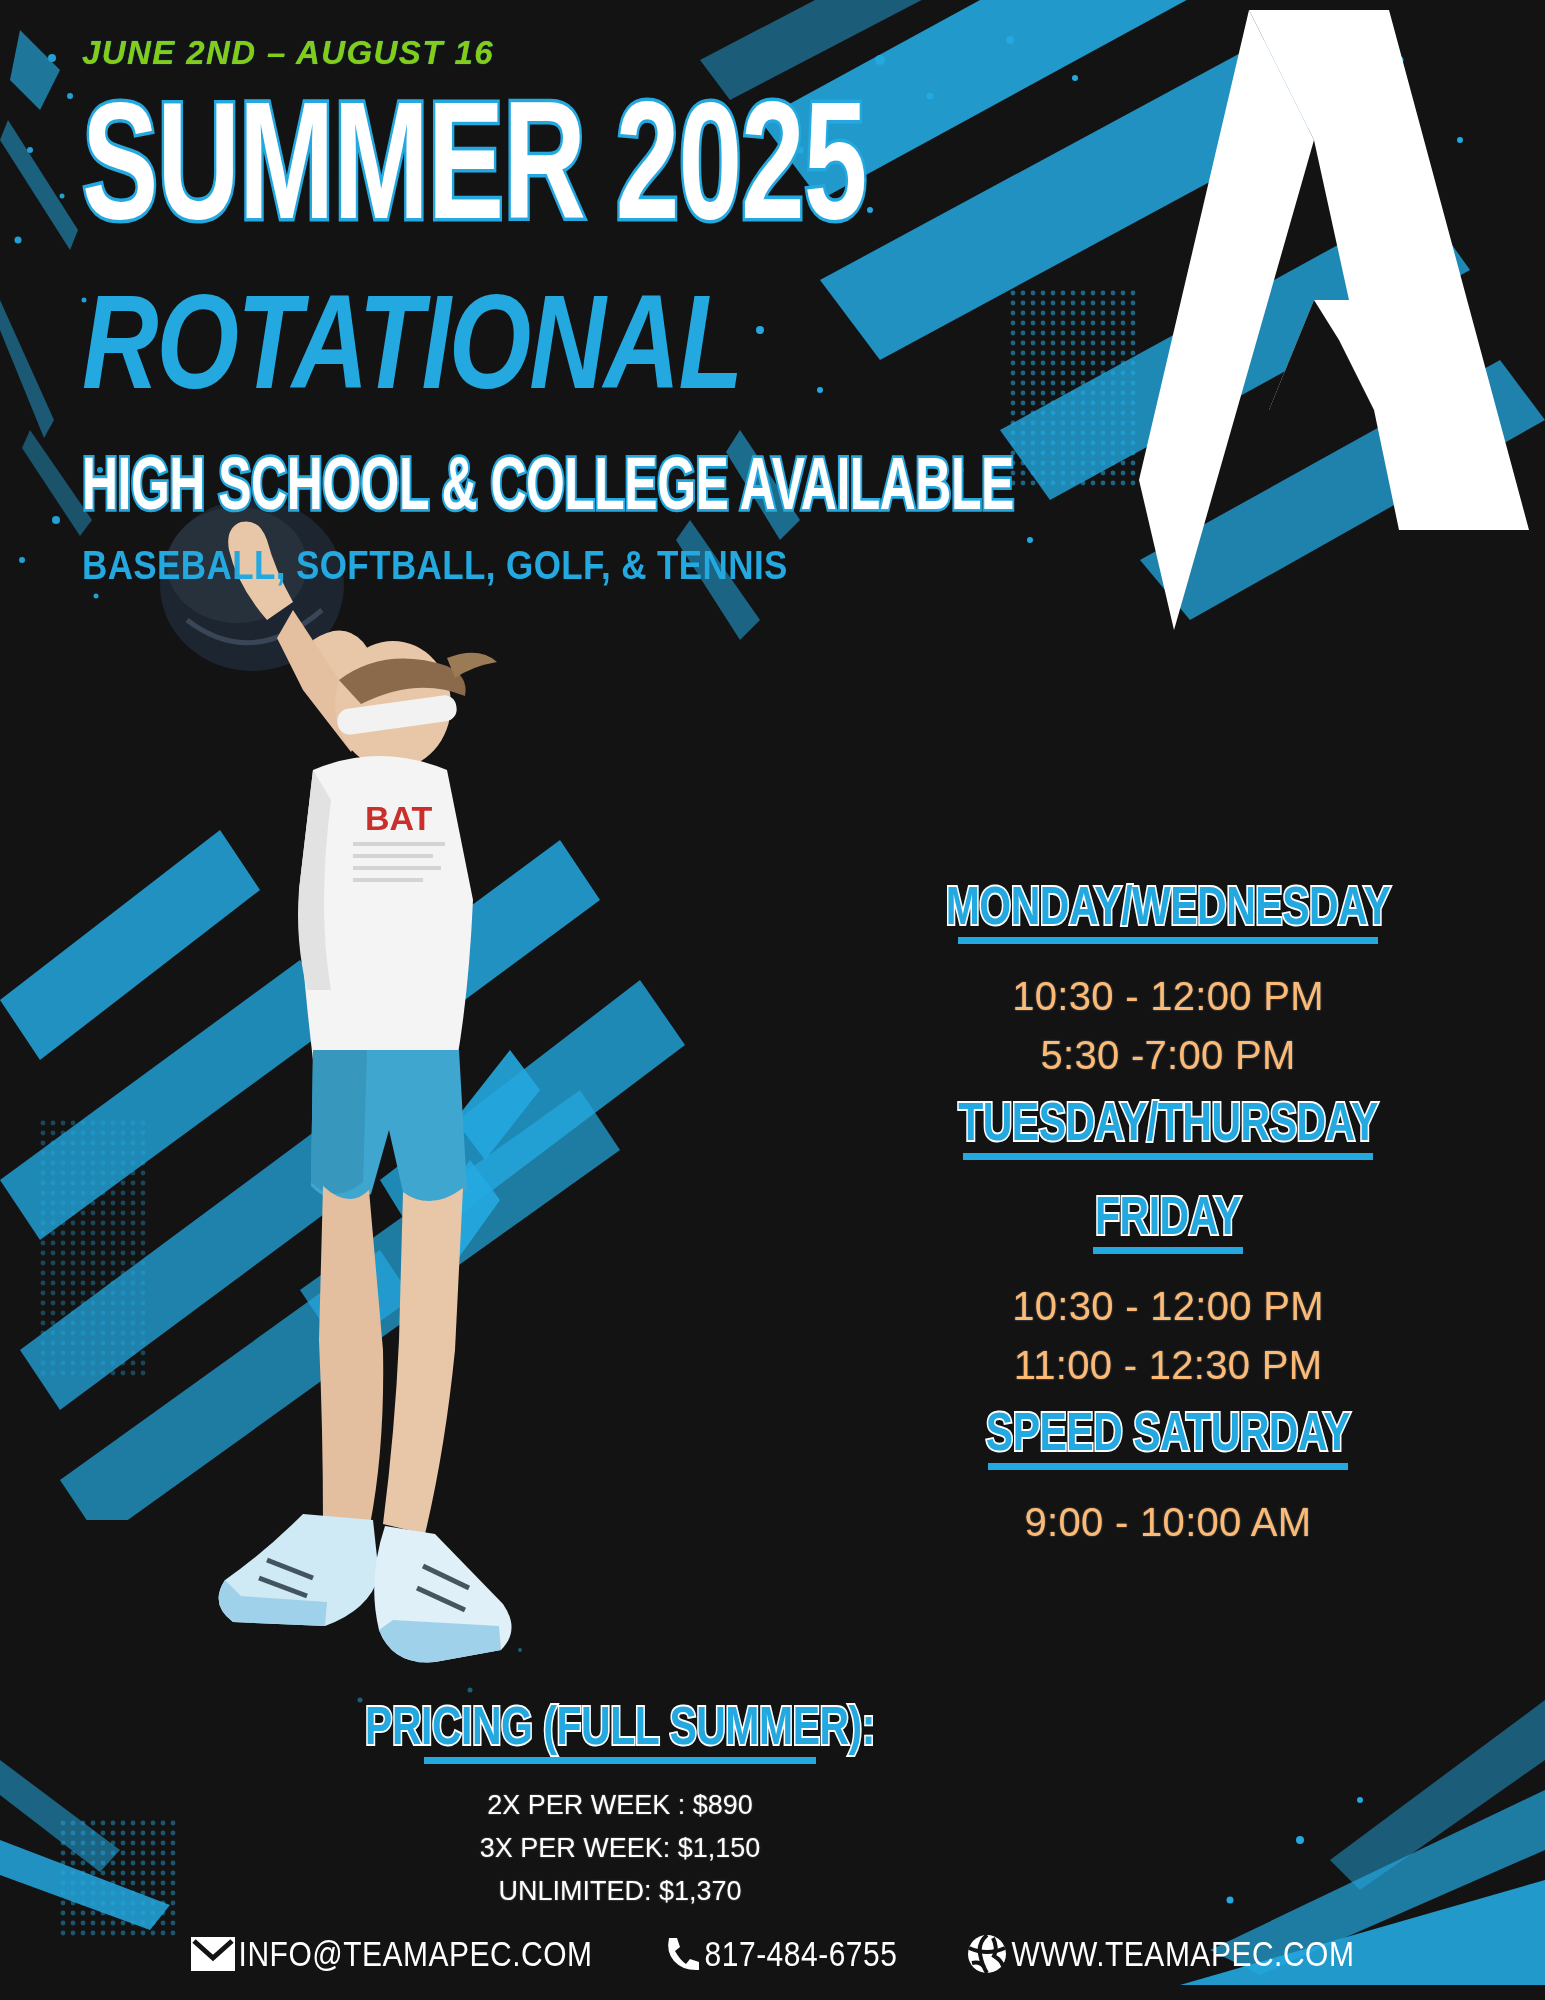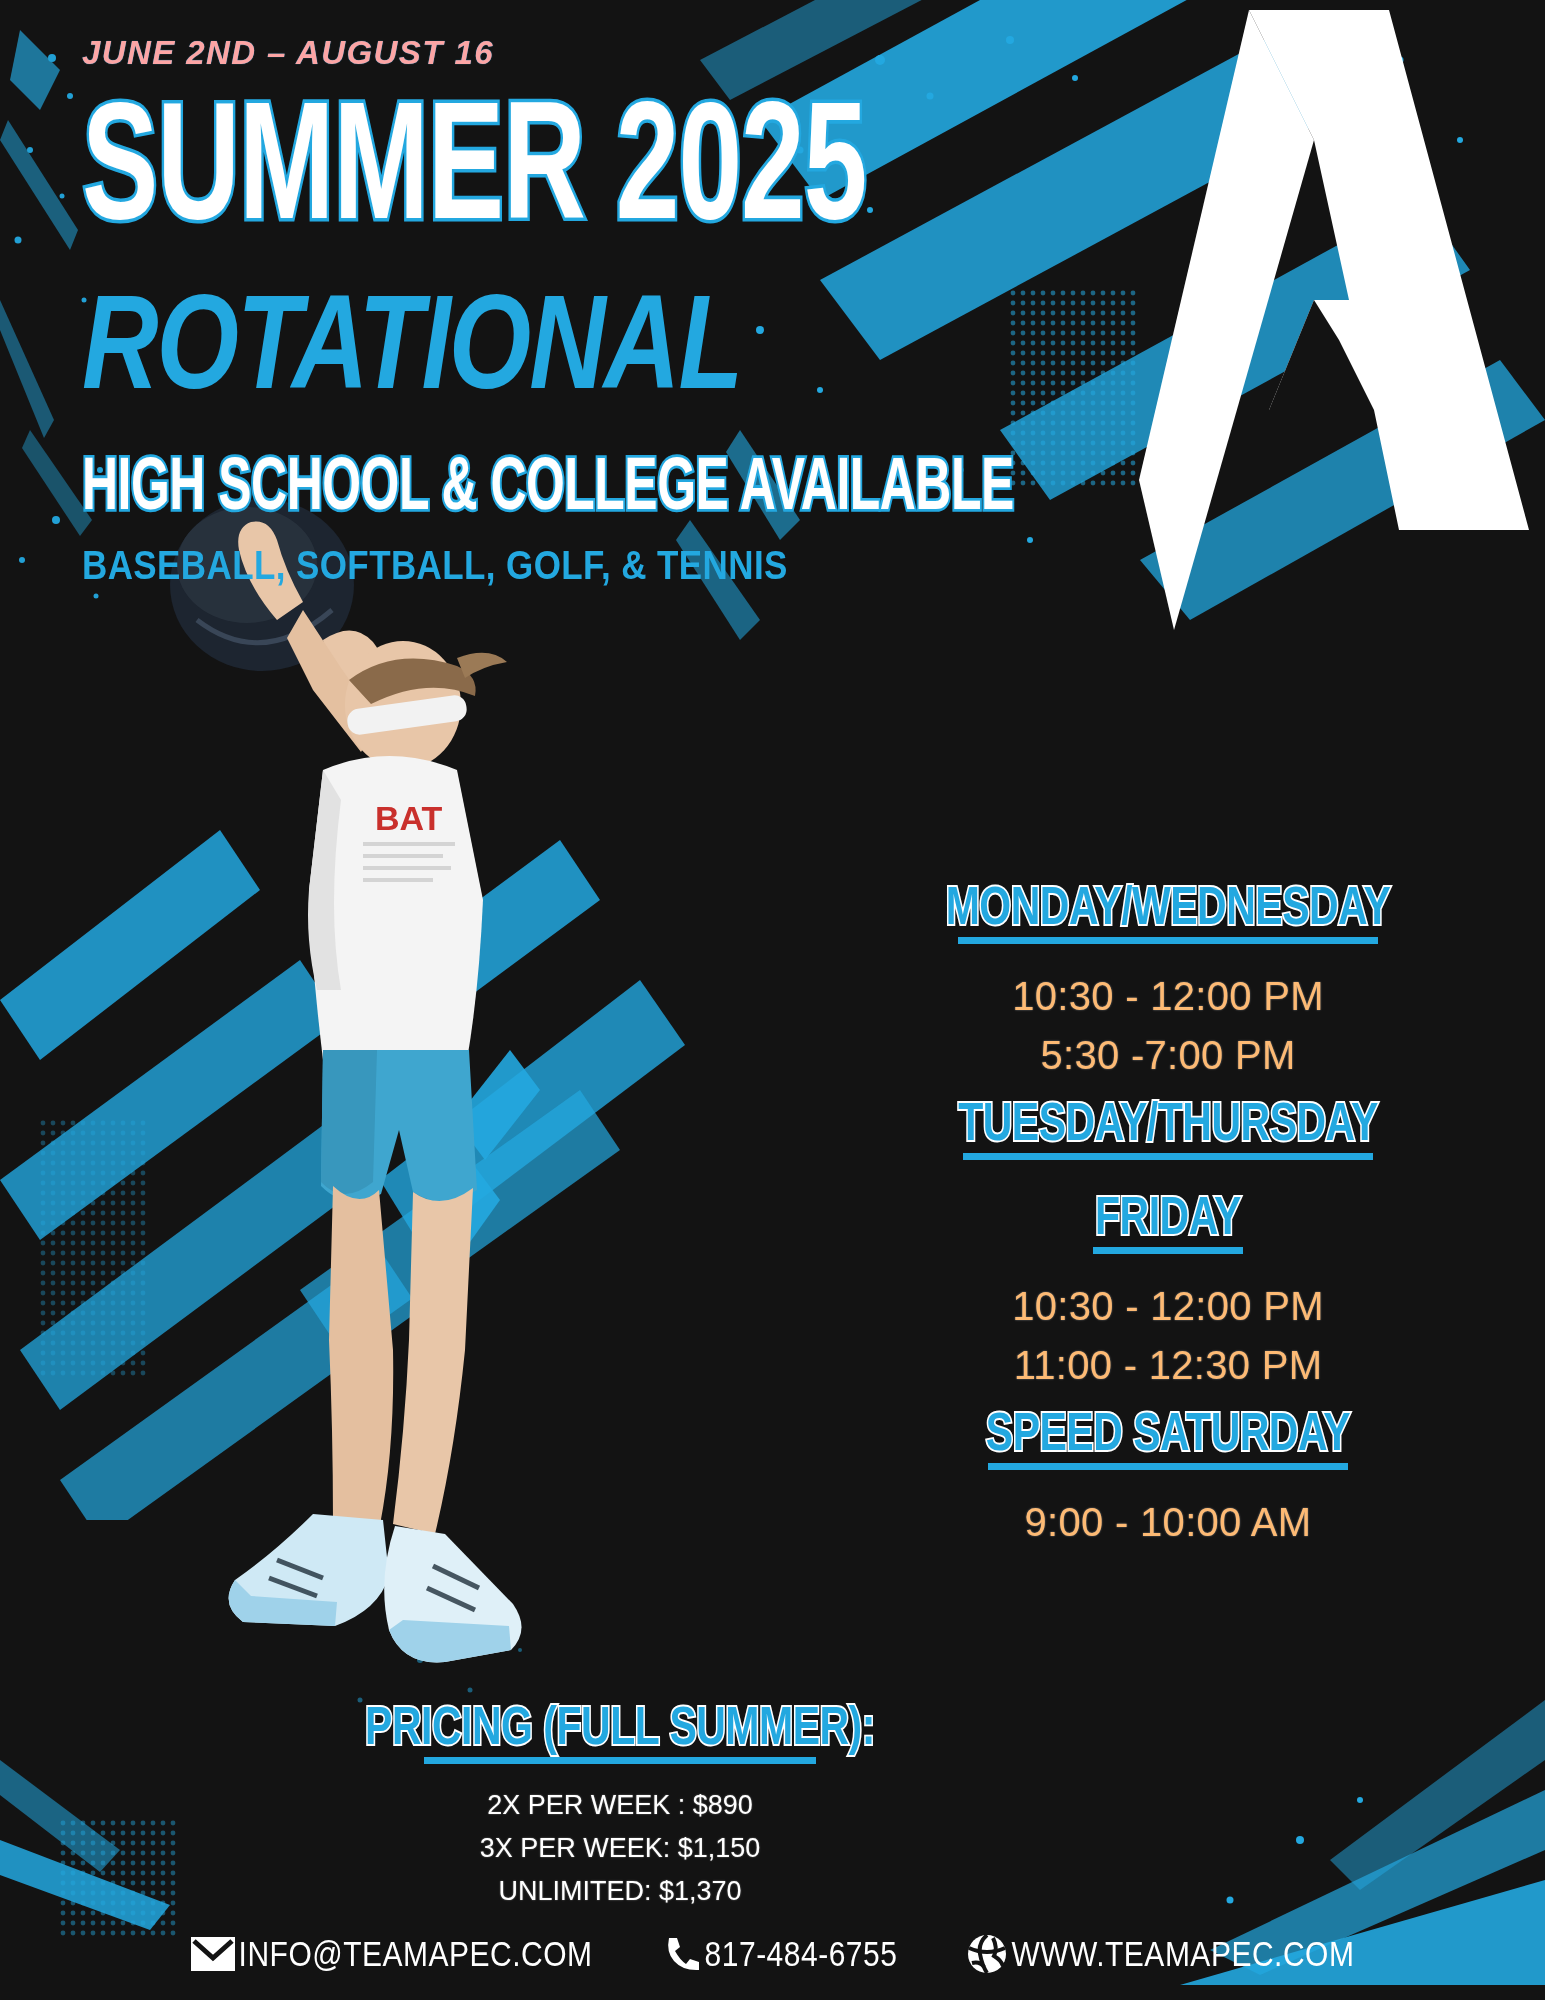--- a/index.html
+++ b/index.html
@@ -16,21 +16,21 @@
     background:#131313;
     overflow:hidden;
   }
 
   
   .bg-layer { position:absolute; inset:0; pointer-events:none; }
 
   
   .header { position:absolute; left:82px; top:34px; width:820px; z-index:6; }
   .kicker {
-    color:#fca5a5;
+    color:#84cc16;
     font-size:33px;
     font-weight:bold;
     font-style:italic;
     letter-spacing:1.4px;
     font-family:"Liberation Sans", sans-serif;
     text-shadow:0 0 1px #23a8e0;
   }
   .title-summer {
     font-size:118px;
     line-height:.95;
@@ -79,21 +79,21 @@
     transform-origin:left top;
     margin-top:40px;
     white-space:nowrap;
     font-family:"Liberation Sans", sans-serif;
   }
 
   
   .logo { position:absolute; right:16px; top:10px; width:430px; height:620px; z-index:5; }
 
   
-  .athlete { position:absolute; left:127px; top:470px; width:470px; height:1290px; z-index:4; }
+  .athlete { position:absolute; left:117px; top:470px; width:470px; height:1290px; z-index:4; }
 
   
   .schedule {
     position:absolute; right:72px; top:880px; width:610px;
     text-align:center; z-index:6;
   }
   .day-head {
     font-size:41px;
     font-weight:bold;
     color:#23a8e0;

